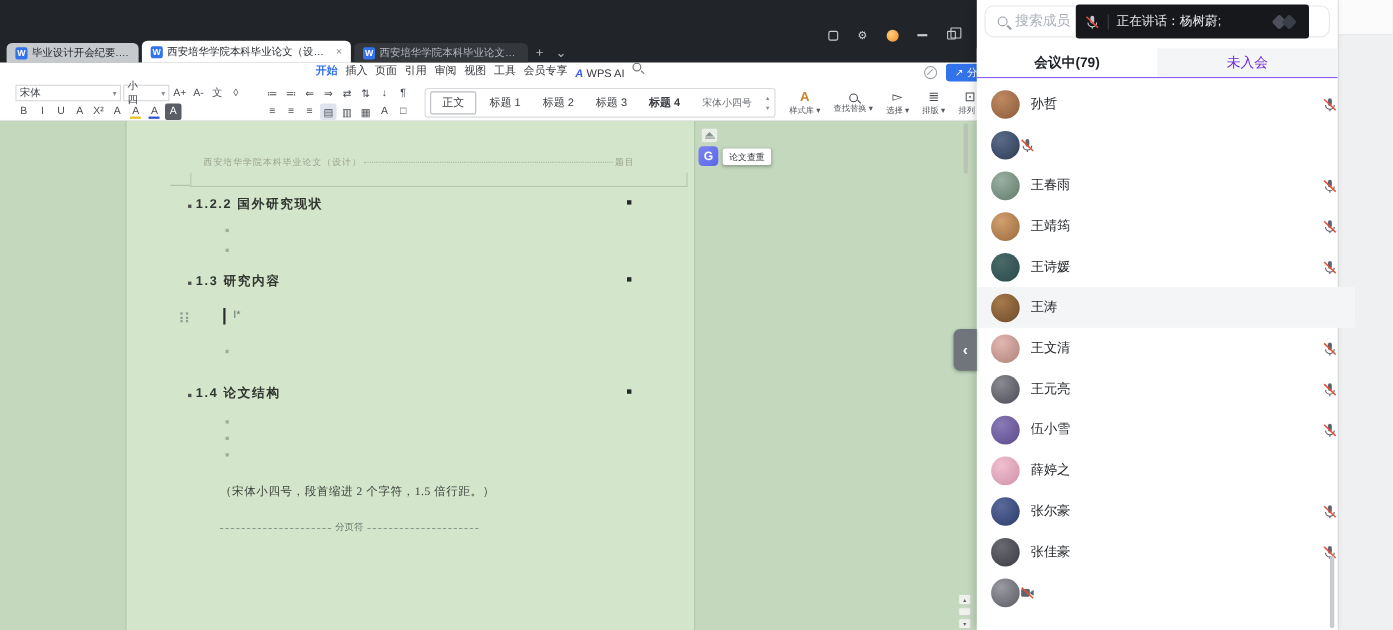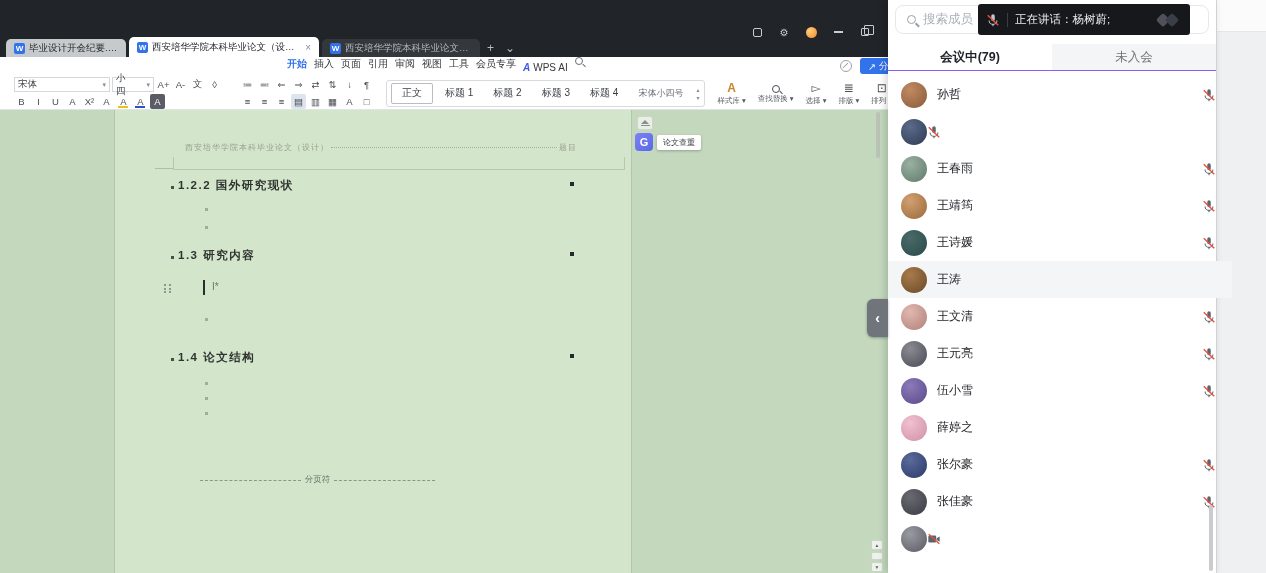--- a/index.html
+++ b/index.html
@@ -54,21 +54,21 @@
   .glyph-btn { min-width:15px; height:15px; display:flex; align-items:center; justify-content:center; font-size:9.5px;
     color:#4a4e54; cursor:pointer; border-radius:2px; position:relative; }
   .glyph-btn.u-yellow:after { content:""; position:absolute; left:2px; bottom:1px; width:10px; height:2.5px; background:#e8c11c; }
   .glyph-btn.u-blue:after { content:""; position:absolute; left:2px; bottom:1px; width:10px; height:2.5px; background:#2c52c8; }
   .glyph-btn.shaded { background:#5a5e64; color:#fff; }
   .glyph-btn.active { background:#dde4ee; }
   .vsep { width:1px; height:26px; background:#ececee; margin:0 3px; }
   .gallery { border:1px solid #d9dadc; border-radius:3px; height:27px; display:flex; align-items:center; background:#fff; padding:0 2px; }
   .style-item { font-size:10px; color:#3a3d42; padding:0 10px; height:21px; display:flex; align-items:center; cursor:pointer; white-space:nowrap; }
   .style-item.boxed { border:1px solid #b9bcc0; border-radius:2px; margin:0 2px; }
-  .style-item.bold { font-weight:normal; }
+  .style-item.bold { font-weight:bold; }
   .style-item.dim { font-size:9px; color:#6b6f75; }
   .gal-stepper { display:flex; flex-direction:column; justify-content:center; gap:1px; padding:0 3px; color:#8a8e94; font-size:6px; }
   .rb-tool { display:flex; flex-direction:column; align-items:center; justify-content:center; gap:1px; padding:0 6px; cursor:pointer; }
   .rb-tool .t-ic { font-size:12px; height:14px; line-height:14px; color:#4a4e54; }
   .rb-tool .t-ic.orange { color:#c8852c; font-weight:bold; }
   .rb-tool .t-ic.blue { color:#3272eb; }
   .rb-tool .t-lb { font-size:7.5px; color:#55585e; white-space:nowrap; }
   .t-lens { width:8px; height:8px; border:1.4px solid #4a4e54; border-radius:50%; position:relative; margin-top:3px; }
   .t-lens:after { content:""; position:absolute; left:6px; top:6px; width:4px; height:1.4px; background:#4a4e54; transform:rotate(45deg); }
 
@@ -121,21 +121,21 @@
     display:flex; align-items:center; padding:0 8px; gap:7px; }
   .spk-div { width:1px; height:14px; background:#3a3d44; }
   .spk-txt { font-size:11.5px; color:#e8eaed; white-space:nowrap; }
   .spk-logo { margin-left:auto; position:relative; width:26px; height:16px; opacity:.85; }
   .spk-logo:before, .spk-logo:after { content:""; position:absolute; width:10px; height:10px; border-radius:2px; transform:rotate(45deg); top:3px; }
   .spk-logo:before { left:2px; background:#585c66; }
   .spk-logo:after { left:11px; background:#41454e; }
   .mtabs { position:absolute; left:0; top:44px; width:328px; height:27px; display:flex; border-bottom:1px solid #8b5cf6; }
   .mtab { flex:1; display:flex; align-items:center; justify-content:center; font-size:12.5px; cursor:pointer; }
   .mtab.on { background:#fff; color:#1f2329; font-weight:bold; }
-  .mtab.off { background:#f4f5f7; color:#737373; }
+  .mtab.off { background:#f4f5f7; color:#6d28d9; }
   .member-list { position:absolute; left:0; top:76px; width:344px; height:497px; overflow:hidden; }
   .member-row { height:37px; display:flex; align-items:center; padding:0 16px 0 13px; cursor:pointer; }
   .member-row.hl { background:#f4f5f6; }
   .avatar { width:26px; height:26px; border-radius:50%; flex:0 0 auto; }
   .m-name { margin-left:10px; font-size:12px; color:#23262b; flex:1; white-space:nowrap; overflow:hidden; }
   .m-ic { width:14px; height:14px; flex:0 0 auto; }
   .collapse-handle { position:absolute; left:-21px; top:299px; width:21px; height:38px; background:#70757c;
     border-radius:6px 0 0 6px; color:#fff; font-size:14px; font-weight:bold; display:flex; align-items:center;
     justify-content:center; cursor:pointer; box-shadow:0 1px 3px rgba(0,0,0,.3); }
   .panel-scroll { position:absolute; right:3px; top:505px; width:4px; height:66px; background:#c9cbce; border-radius:2px; cursor:pointer; }
@@ -340,20 +340,21 @@
       <div class="mark" style="left:90px;top:208px"></div>
 
       <div class="h-dot" style="top:248px"></div>
       <div class="doc-h" style="top:240px">1.4 论文结构</div>
       <div class="h-sq" style="top:244px"></div>
 
       <div class="mark" style="left:90px;top:272px"></div>
       <div class="mark" style="left:90px;top:287px"></div>
       <div class="mark" style="left:90px;top:302px"></div>
 
+      <div class="doc-note">（宋体小四号，段首缩进 2 个字符，1.5 倍行距。）</div>
       <div class="pagebreak">
         <span class="pb-line"></span>
         <span>分页符</span>
         <span class="pb-line"></span>
       </div>
     </div>
 
     <div class="hat-btn">
         <b></b>
         <i></i>

